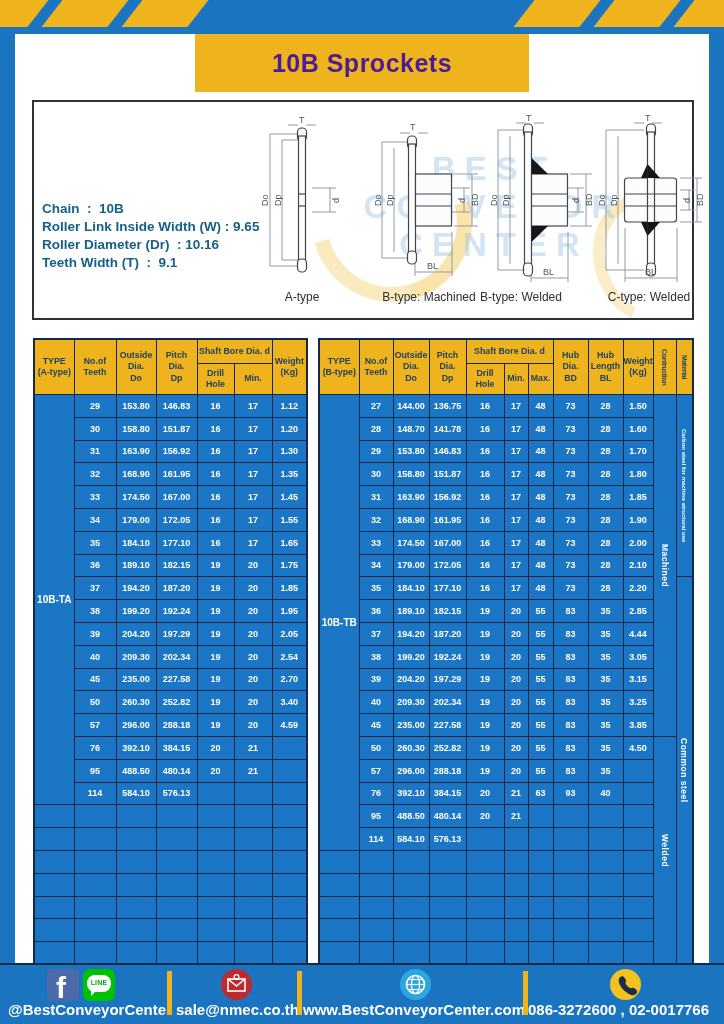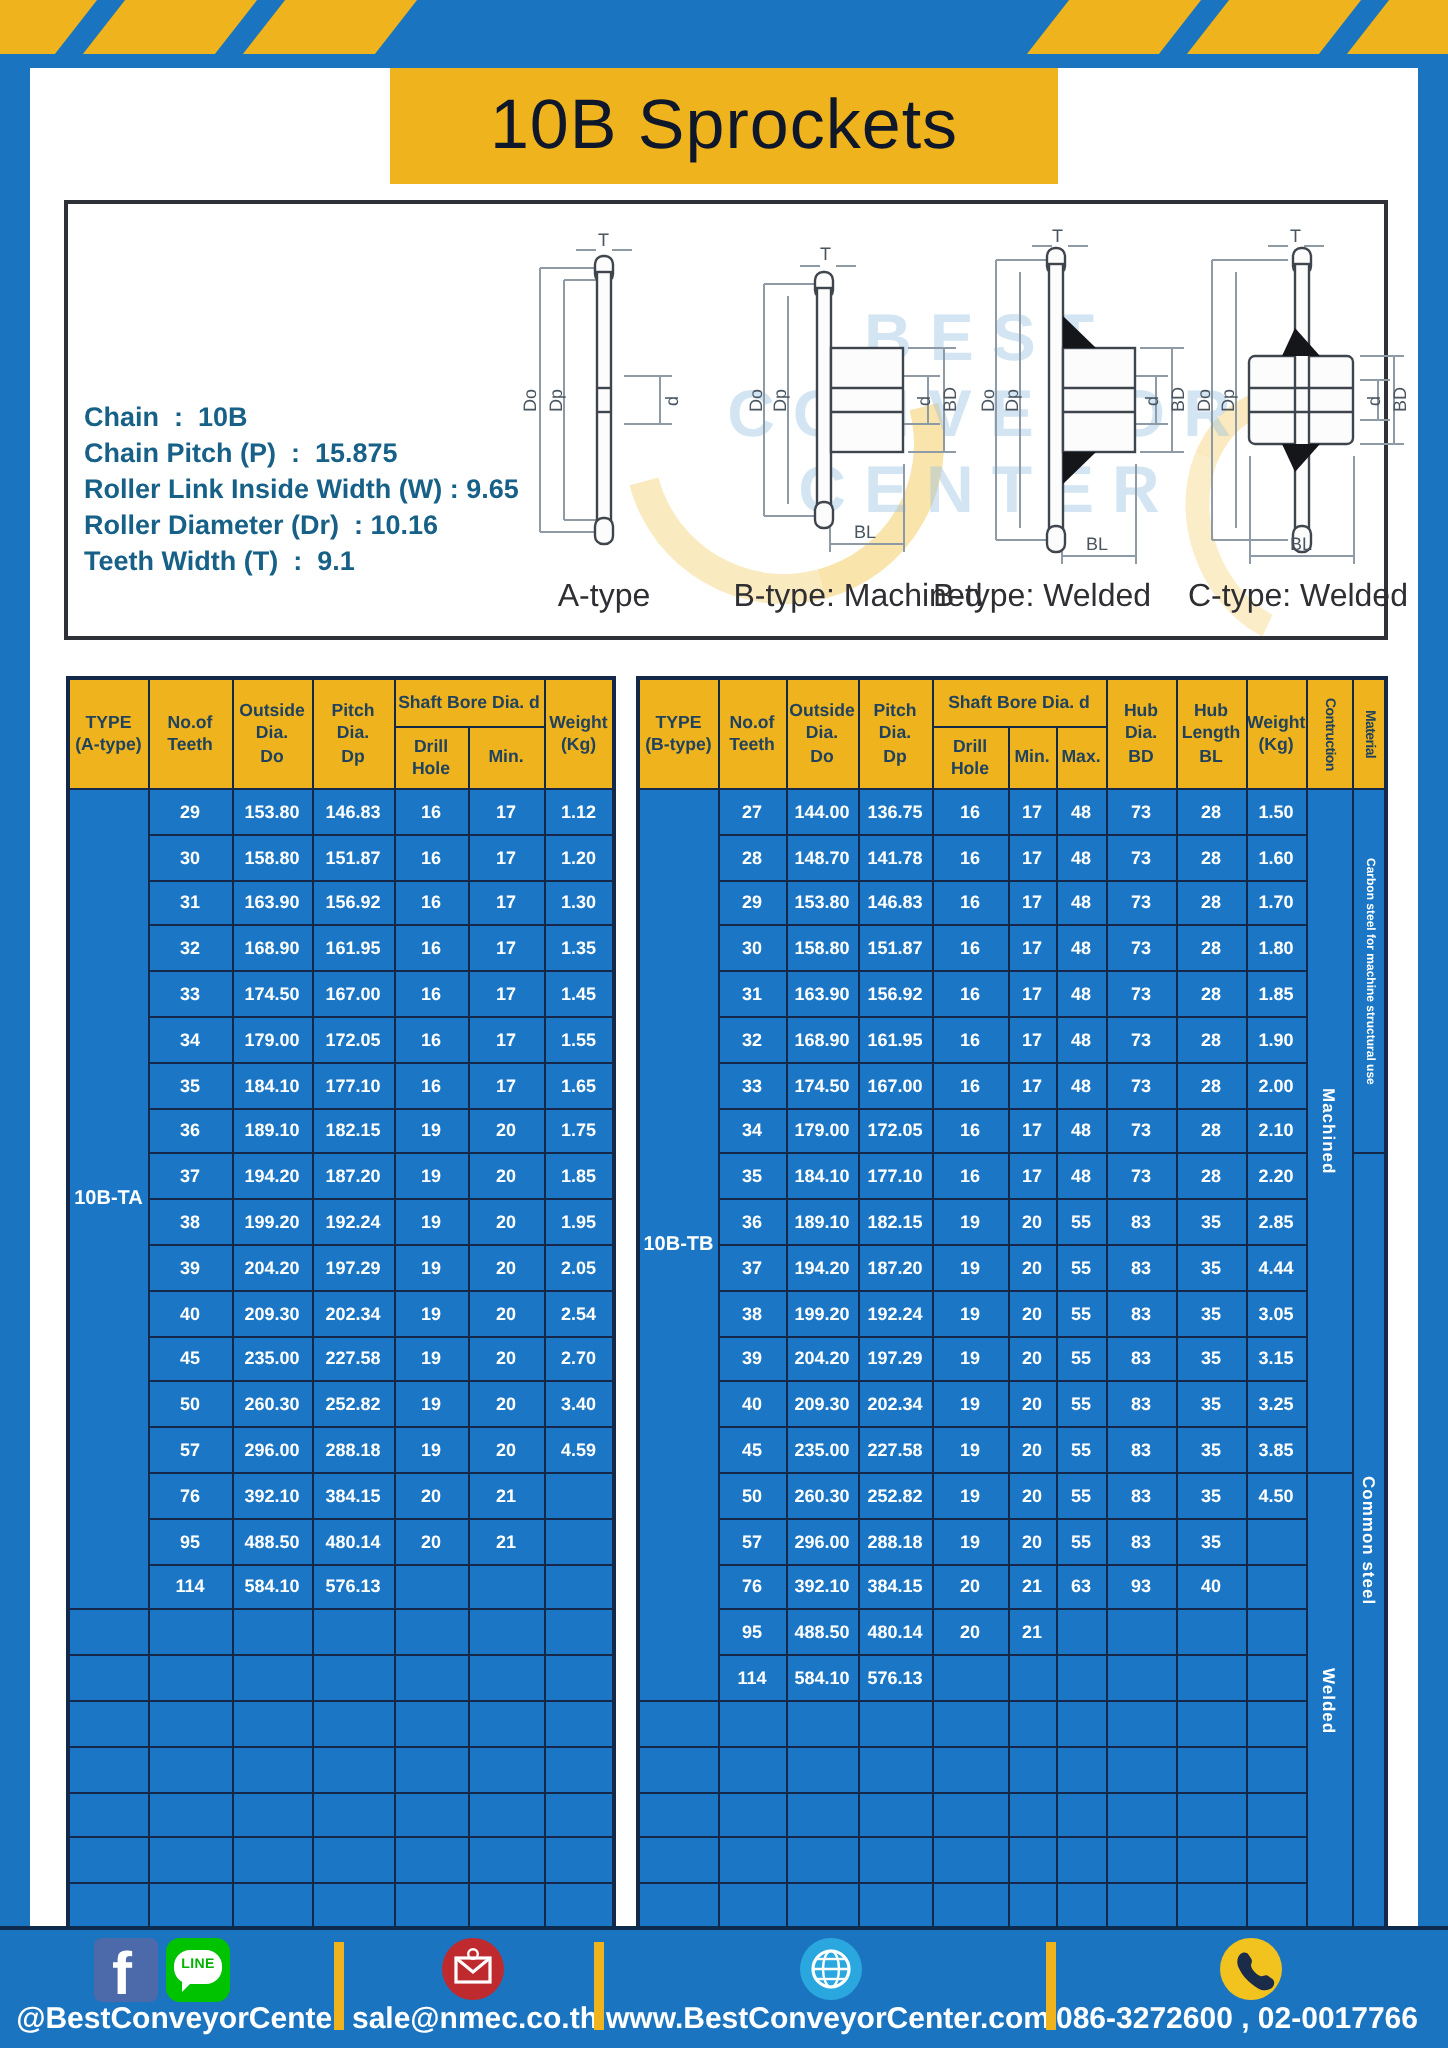--- a/index.html
+++ b/index.html
@@ -11,33 +11,33 @@
   .band-top{position:absolute;left:0;top:0;width:724px;height:34px;background:#1B74BF;overflow:hidden;z-index:3;}
   .stripe{position:absolute;top:0;height:27px;width:66px;background:#EFB31D;transform:skewX(-38deg);}
   .side{position:absolute;top:30px;width:15px;height:933px;background:#1B74BF;z-index:2;}
   #side-left{left:0;}
   #side-right{left:709px;}
   
   .title-banner{
     position:absolute;left:195px;top:34px;width:334px;height:58px;background:#EFB31D;
     display:flex;align-items:center;justify-content:center;z-index:4;
   }
-  .title-banner span{font-size:35px;font-weight:400;color:#0f172a;letter-spacing:.5px;}
+  .title-banner span{font-size:25px;font-weight:700;color:#4c1d95;letter-spacing:.5px;}
   
   .specs-box{position:absolute;left:32px;top:100px;width:662px;height:220px;border:2px solid #2f3138;background:#fff;box-sizing:border-box;z-index:4;}
   .watermark{position:absolute;left:270px;top:48px;width:380px;text-align:center;z-index:0;
     font-weight:800;font-size:33px;line-height:38px;letter-spacing:9px;color:rgba(150,192,224,.42);}
   .wm-swirl{position:absolute;left:278px;top:40px;width:130px;height:130px;border:15px solid rgba(242,196,72,.45);
     border-color:transparent rgba(242,196,72,.45) rgba(242,196,72,.35) transparent;border-radius:50%;transform:rotate(30deg);z-index:0;}
   .wm-swirl2{position:absolute;left:560px;top:90px;width:90px;height:110px;border:12px solid rgba(242,196,72,.35);
     border-color:rgba(242,196,72,.35) transparent transparent rgba(242,196,72,.3);border-radius:50%;transform:rotate(-20deg);z-index:0;}
   .spec-lines{position:absolute;left:8px;top:58px;z-index:2;margin-top:40px;}
   .spec-line{font-size:13.5px;font-weight:bold;color:#176087;line-height:18px;white-space:pre;}
   .diagram{position:absolute;top:10px;z-index:1;}
-  .diag-label{position:absolute;top:188px;font-size:16px;color:#2e2e33;text-align:center;z-index:2;}
+  .diag-label{position:absolute;top:188px;font-size:12px;color:#2e2e33;text-align:center;z-index:2;}
   
   table{border-collapse:collapse;table-layout:fixed;background:#1B77C5;border:2px solid #14294A;position:absolute;top:338px;z-index:4;}
   #table-a{left:33px;width:273px;}
   #table-b{left:318px;width:374px;}
   th,td{border:1.6px solid #14294A;padding:0;overflow:hidden;}
   thead th{
     background:#EFB31D;color:#21425D;font-size:8.8px;font-weight:bold;
     text-align:center;vertical-align:middle;white-space:pre-line;line-height:1.3;
   }
   thead tr.h1 th{height:23px;}
@@ -85,21 +85,20 @@
   <div class="wm-swirl"></div>
   <div class="wm-swirl2"></div>
   <div class="watermark">
     <div>BEST</div>
     <div>CONVEYOR</div>
     <div>CENTER</div>
   </div>
 
   <div class="spec-lines">
     <div class="spec-line">Chain  :  10B</div>
-    <div class="spec-line">Chain Pitch (P)  :  15.875</div>
     <div class="spec-line">Roller Link Inside Width (W) : 9.65</div>
     <div class="spec-line">Roller Diameter (Dr)  : 10.16</div>
     <div class="spec-line">Teeth Width (T)  :  9.1</div>
   </div>
 
   <svg class="diagram" style="left:218px" width="100" height="175">
     <g stroke="#8e9aa6" stroke-width="1" fill="none">
       <line x1="36" y1="13" x2="46" y2="13"></line>
         <line x1="54" y1="13" x2="64" y2="13"></line>
       <line x1="18" y1="22" x2="18" y2="154"></line>

